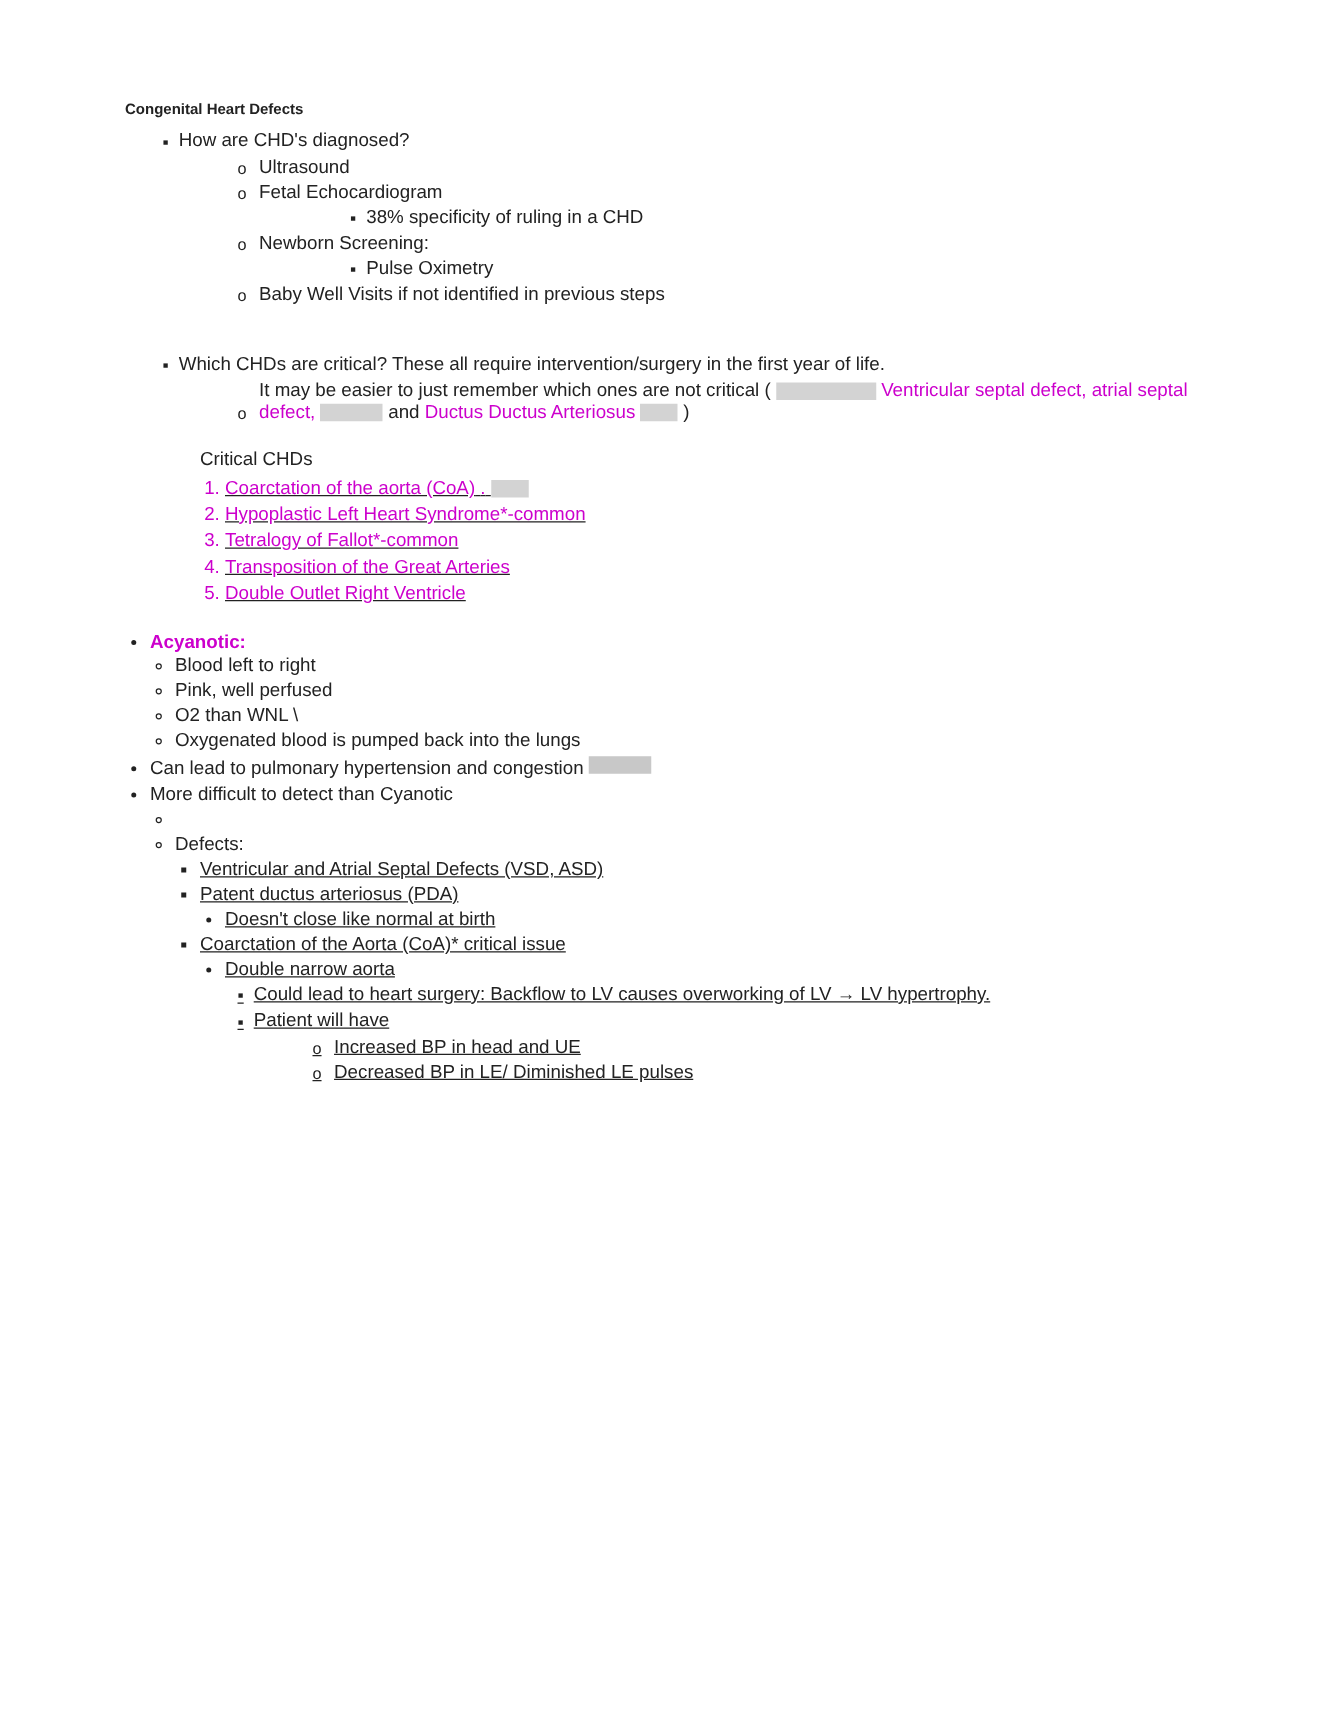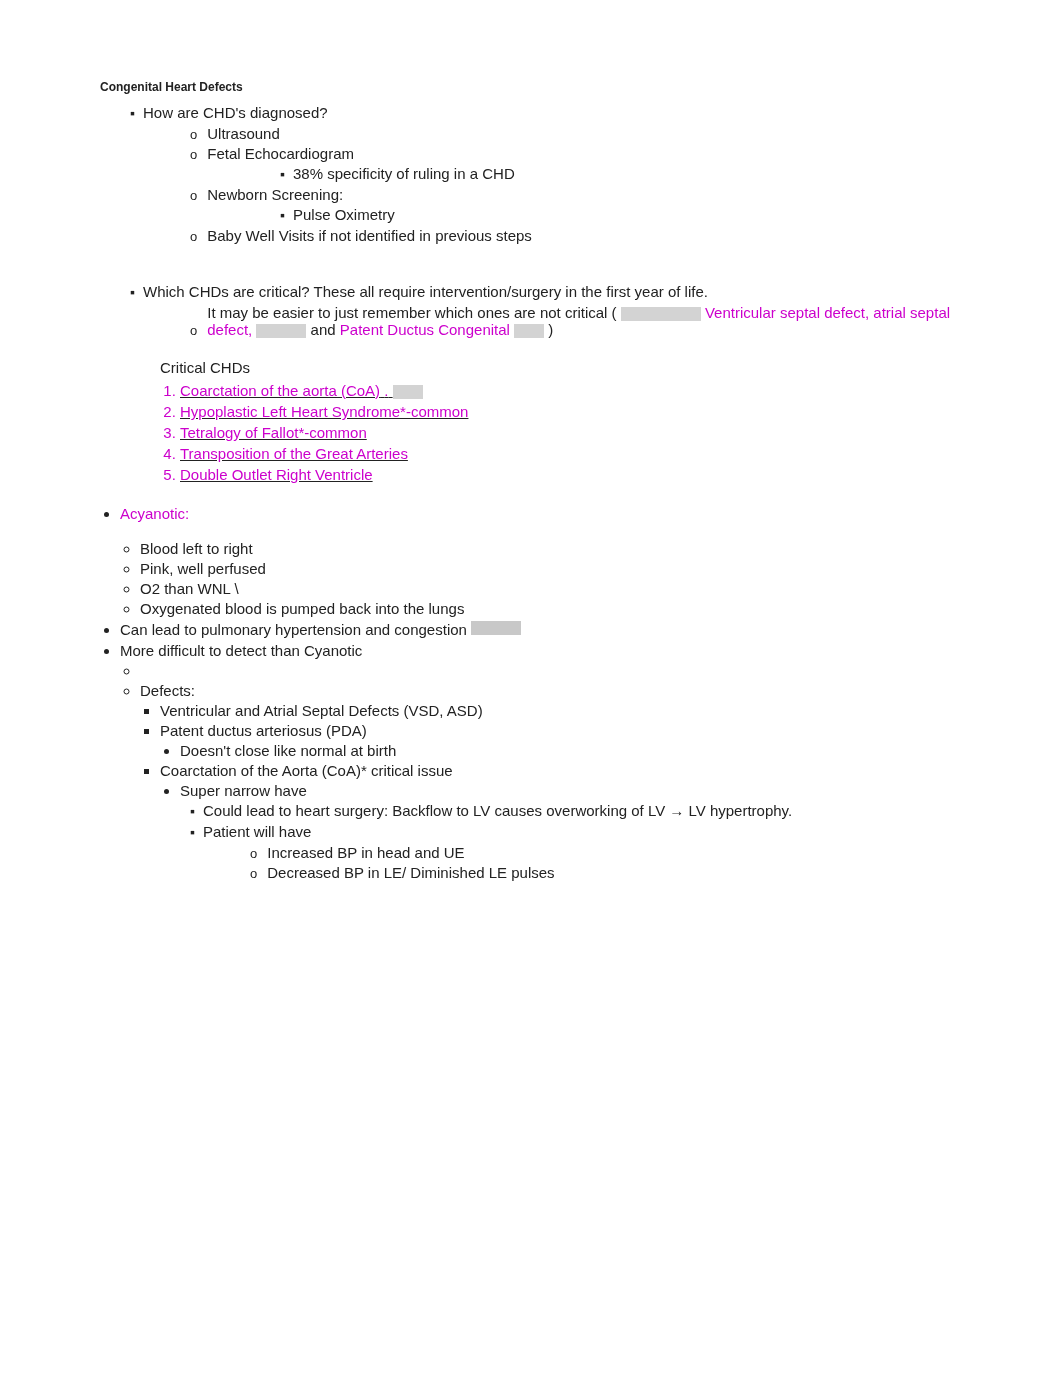--- a/index.html
+++ b/index.html
@@ -90,20 +90,21 @@
       margin-left: 20px;
     }
 
     .list-circle li {
       margin-bottom: 3px;
     }
 
     .list-square-inner {
       list-style: square;
       margin-left: 20px;
+      text-decoration: underline;
     }
 
     .list-square-inner li {
       margin-bottom: 3px;
     }
 
     .magenta {
       color: #cc00cc;
     }
 
@@ -186,21 +187,21 @@
     </div>
 
     <div class="indent-2">
       <div class="bullet-circle-small">
         <span>
           <span>It may be easier to just remember which ones are not critical (</span>
           <span class="blank-highlight"></span>
           <span class="magenta">Ventricular septal defect, atrial septal defect,</span>
           <span class="blank-highlight-sm"></span>
           <span>and</span>
-          <span class="magenta"> </span><span class="magenta">Patent Ductus Congenital</span>
+          <span class="magenta"> </span><span class="magenta">Ductus Ductus Arteriosus</span>
           <span class="blank-highlight-sm" style="width:30px;"></span>
           <span>)</span>
         </span>
       </div>
     </div>
   </div>
 
   <div class="spacer"></div>
 
   <div class="indent-2">
@@ -226,22 +227,22 @@
       <li>
         <span class="magenta">Double Outlet Right Ventricle</span>
       </li>
     </ol>
   </div>
 
   <div class="spacer"></div>
 
   <ul class="list-bullet">
     <li>
-      <span class="magenta" style="font-weight:normal;">Acyanotic:</span>
-      <ul class="list-circle" style="margin-top:18px;">
+      <span class="magenta" style="font-weight:bold;">Acyanotic:</span>
+      <ul class="list-circle" style="margin-top:2px;">
         <li>
           <span>Blood left to right</span>
         </li>
         <li>
           <span>Pink, well perfused</span>
         </li>
         <li>
           <span>O2 than WNL \</span>
         </li>
         <li>
@@ -275,21 +276,21 @@
                 <li>
                   <span>Doesn't close like normal at birth</span>
                 </li>
               </ul>
             </li>
 
             <li>
               <span>Coarctation of the Aorta (CoA)* critical issue</span>
               <ul class="list-bullet" style="margin-top:3px;">
                 <li>
-                  <span>Super narrow have</span>
+                  <span>Double narrow aorta</span>
                 </li>
               </ul>
               
               <div class="indent-1" style="margin-top:3px;">
                 <div class="bullet-square">
                   <span>Could lead to heart surgery: Backflow to LV causes overworking of LV → LV hypertrophy.</span>
                 </div>
                 <div class="bullet-square">
                   <span>Patient will have</span>
                 </div>

